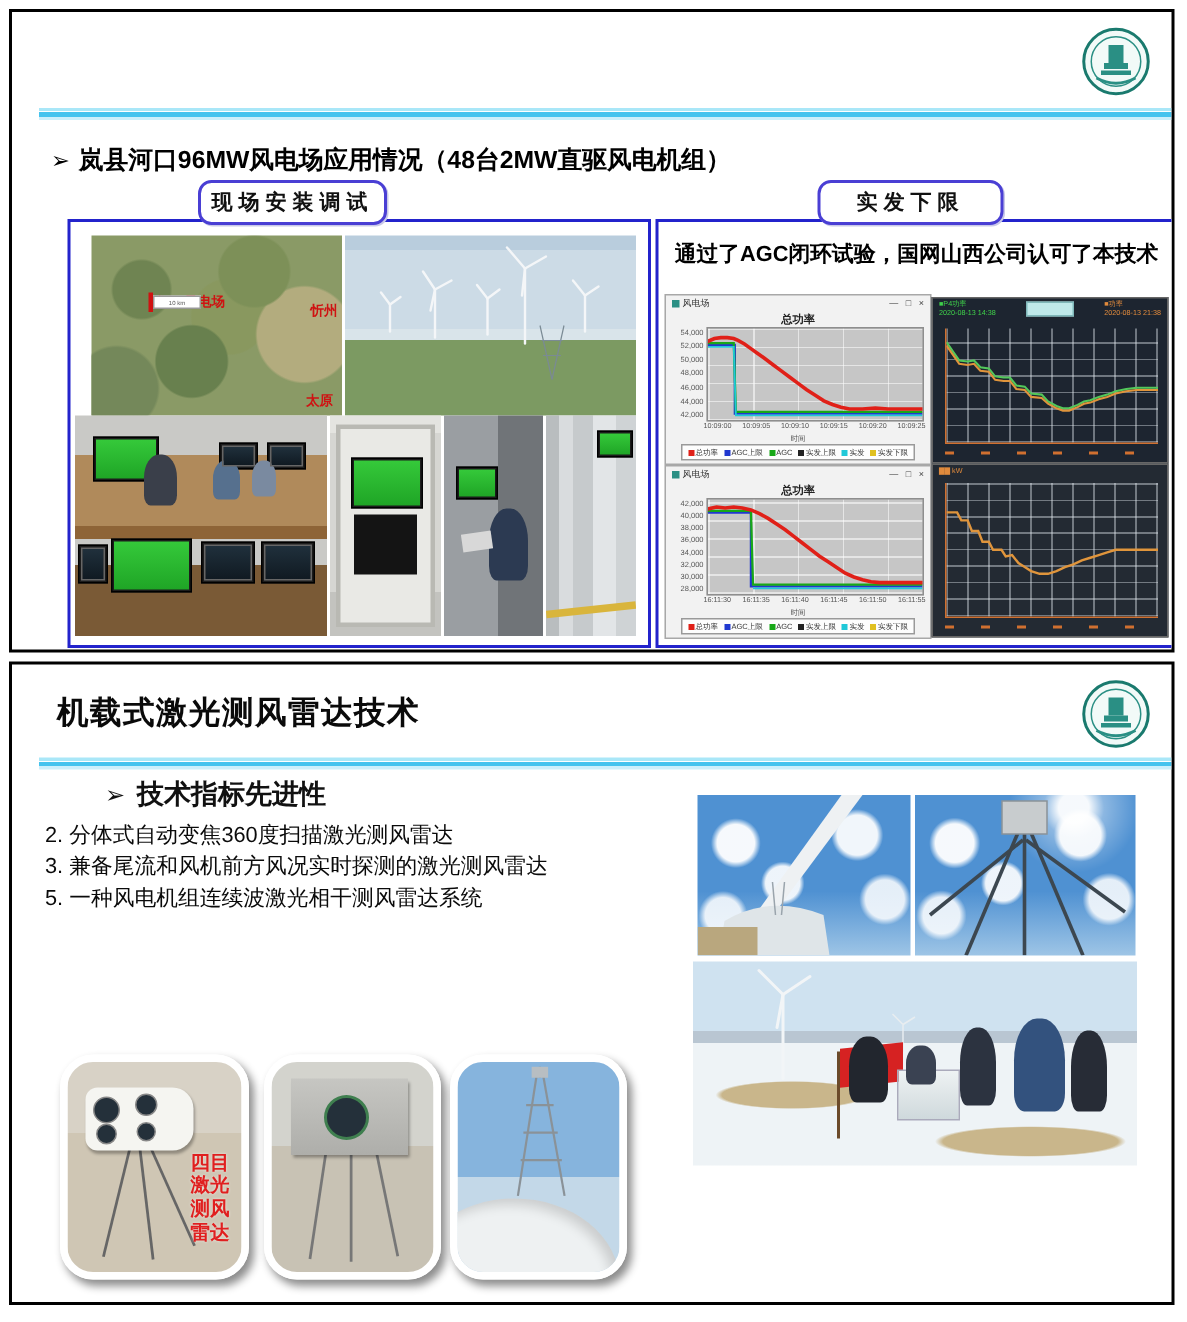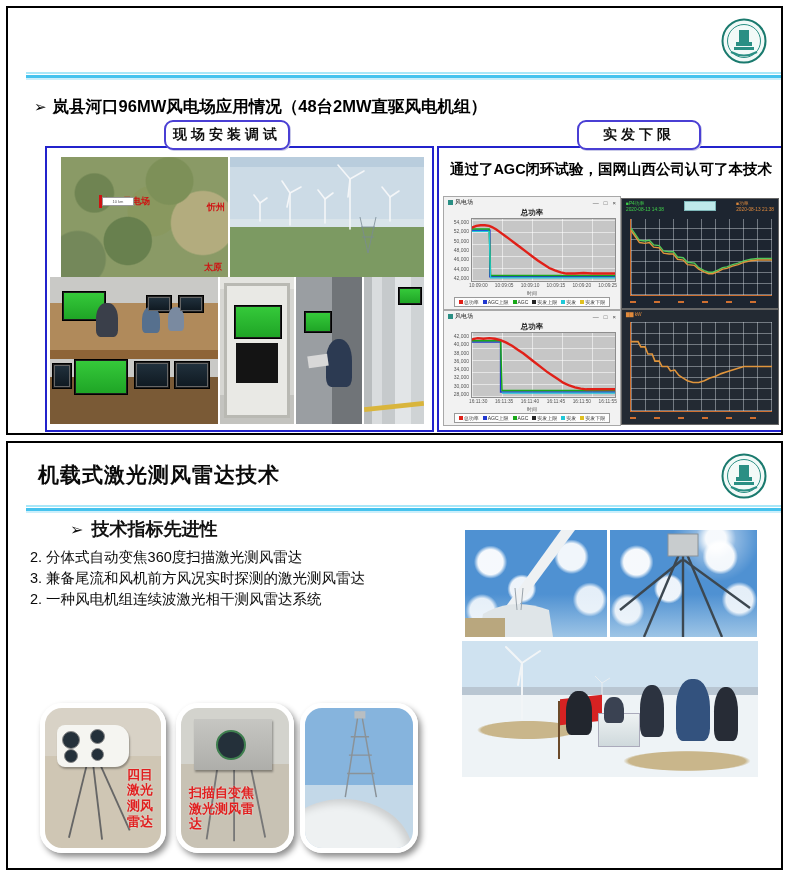--- a/index.html
+++ b/index.html
@@ -11,21 +11,21 @@
   .slide{position:absolute;left:6px;width:773px;height:425px;border:2px solid #000;background:#fff;overflow:hidden;}
   #slide1{top:6px;}
   #slide2{top:441px;}
   .slide-title{position:absolute;left:30px;top:18px;font-size:21px;font-weight:600;letter-spacing:1px;color:#0a0a0a;}
   .hdr-divider{position:absolute;left:18px;right:0;top:64px;height:8px;
     background:linear-gradient(to bottom,#a9e7f8 0 2px,#ffffff 2px 3px,#46c3ee 3px 6px,#cdeffb 6px 8px);}
   .logo{position:absolute;right:14px;top:10px;width:46px;height:46px;}
   .bullet1{position:absolute;left:26px;top:88px;font-size:16.5px;font-weight:bold;color:#000;}
   .bullet1 .bmark{margin-right:6px;font-size:15px;}
   .sec-label{position:absolute;height:26px;background:#fff;border:2px solid #4a3fd4;border-radius:9px;
-    display:flex;align-items:center;justify-content:center;font-size:14px;font-weight:bold;letter-spacing:4px;z-index:3;box-shadow:1px 1px 0 #c9c9e8;margin-left:32px;}
+    display:flex;align-items:center;justify-content:center;font-size:14px;font-weight:bold;letter-spacing:4px;z-index:3;box-shadow:1px 1px 0 #c9c9e8;}
   .bluebox{position:absolute;border:2px solid #2323cc;background:#fff;z-index:1;}
   #leftbox{left:37px;top:138px;width:385px;height:282px;}
   #rightbox{left:429px;top:138px;width:344px;height:282px;}
   .ph{position:absolute;overflow:hidden;}
   
   .map{background:
     radial-gradient(circle at 20% 30%,#6f8452 0 12%,transparent 13%),
     radial-gradient(circle at 65% 20%,#7d9058 0 16%,transparent 17%),
     radial-gradient(circle at 40% 70%,#68804e 0 18%,transparent 19%),
     radial-gradient(circle at 85% 55%,#b3ac7e 0 20%,transparent 21%),
@@ -416,21 +416,21 @@
   </div>
   <div class="hdr-divider" style="top:62px;"></div>
 
   <div class="bullet2">
     <span class="bmark">➢</span><span>技术指标先进性</span>
   </div>
 
   <div class="tlist">
     <div>2. 分体式自动变焦360度扫描激光测风雷达</div>
     <div>3. 兼备尾流和风机前方风况实时探测的激光测风雷达</div>
-    <div>2. 一种风电机组连续波激光相干测风雷达系统</div>
+    <div>5. 一种风电机组连续波激光相干测风雷达系统</div>
   </div>
 
   <div class="rphoto rp1">
     <svg class="tripod" viewBox="0 0 126 150">
         <g stroke="#666" stroke-width="2">
           <line x1="46" y1="58" x2="26" y2="140"></line>
           <line x1="52" y1="58" x2="62" y2="142"></line>
           <line x1="58" y1="56" x2="92" y2="132"></line>
         </g>
       </svg>
@@ -452,25 +452,20 @@
     <svg class="tripod" viewBox="0 0 118 150">
         <g stroke="#777" stroke-width="2">
           <line x1="40" y1="62" x2="28" y2="142"></line>
           <line x1="58" y1="62" x2="58" y2="144"></line>
           <line x1="76" y1="62" x2="92" y2="140"></line>
         </g>
       </svg>
     <div class="dev2">
         <div class="lens"></div>
       </div>
-    <div class="red-note rn2">
-      <div>扫描自变焦</div>
-      <div>激光测风雷</div>
-      <div>达</div>
-    </div>
   </div>
 
   <div class="rphoto rp3">
     <div class="dome"></div>
     <svg class="tripod" viewBox="0 0 118 150">
         <g stroke="#8a9298" stroke-width="1.6">
       <line x1="58" y1="6" x2="44" y2="96"></line>
           <line x1="62" y1="6" x2="78" y2="96"></line>
       <line x1="50" y1="30" x2="70" y2="30"></line>
           <line x1="48" y1="50" x2="73" y2="50"></line>

